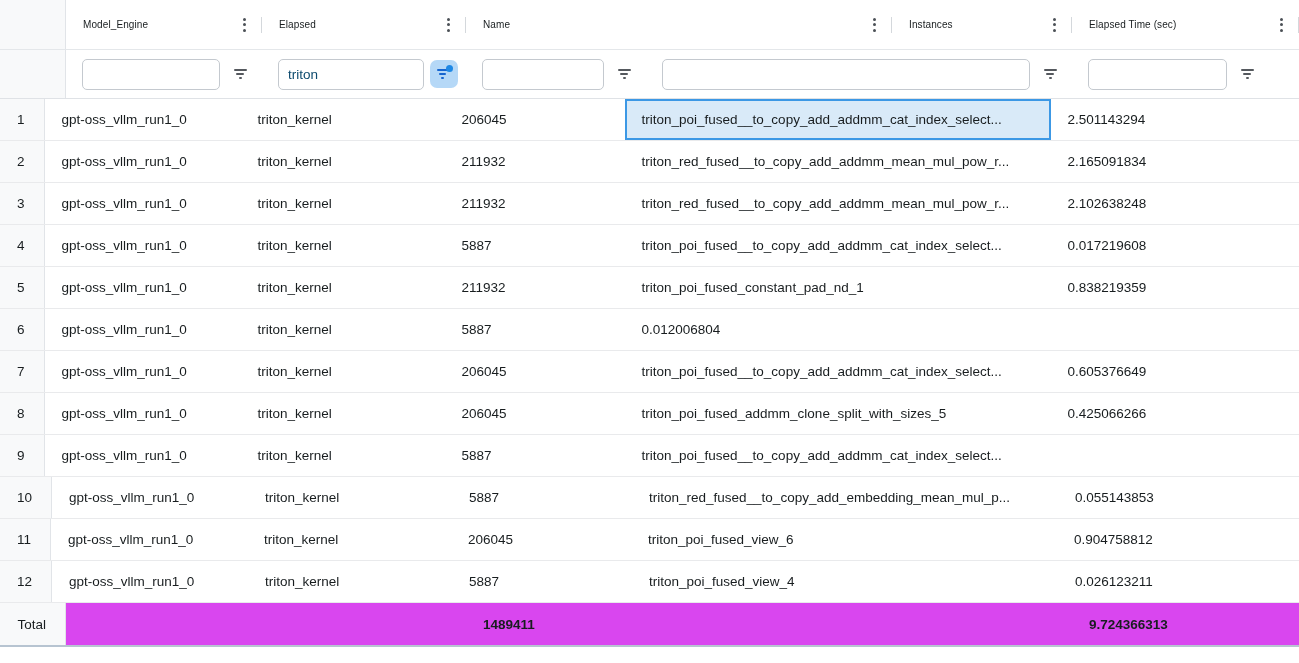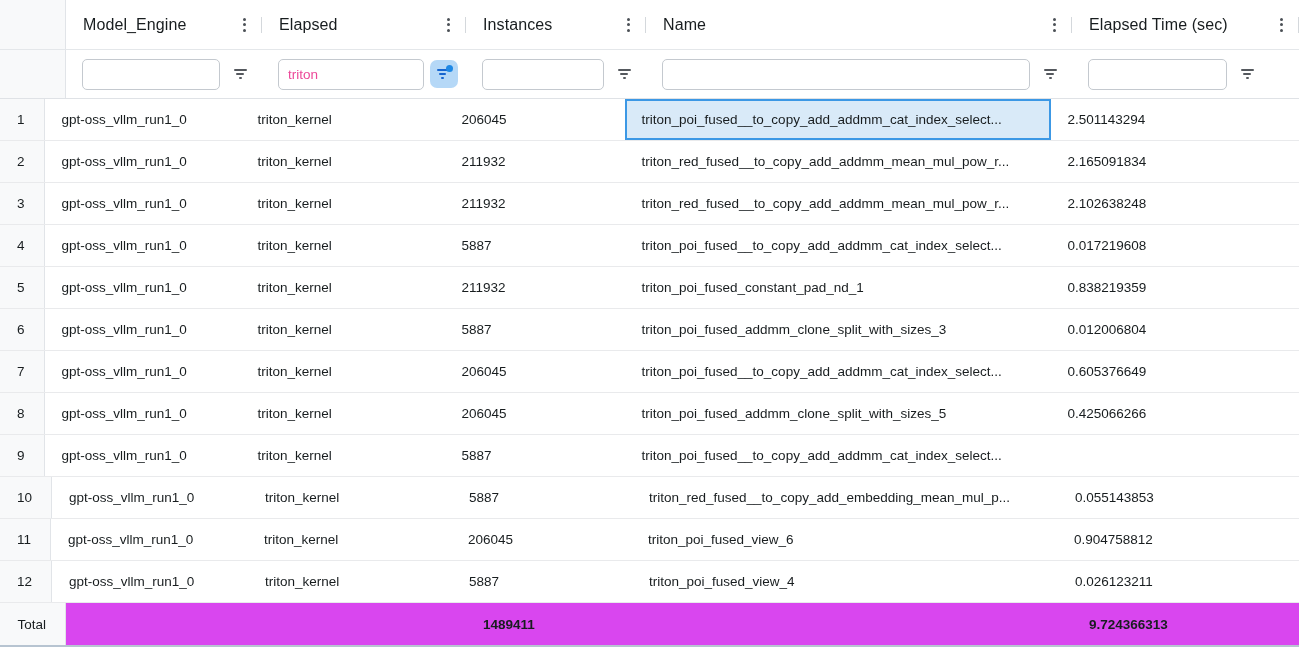--- a/index.html
+++ b/index.html
@@ -14,33 +14,33 @@
   .w0{width:196px;flex:none;}
   .w1{width:204px;flex:none;}
   .w2{width:180px;flex:none;}
   .w3{width:426px;flex:none;}
   .w4{width:227px;flex:none;}
   .rn{width:66px;flex:none;background:#f8f9fa;border-right:1px solid #e1e4e8;box-sizing:border-box;}
 
   
   .grid-head{display:flex;height:50px;border-bottom:1px solid #e4e7ea;box-sizing:border-box;}
   .hcell{display:flex;align-items:center;box-sizing:border-box;padding-left:17px;position:relative;cursor:pointer;}
-  .hlabel{font-size:16px;font-weight:500;letter-spacing:.1px;white-space:nowrap;}
+  .hlabel{font-size:10px;font-weight:500;letter-spacing:.1px;white-space:nowrap;}
   .kebab{margin-left:auto;margin-right:13px;display:flex;flex-direction:column;gap:2.5px;align-items:center;cursor:pointer;padding:3px;}
   .kebab b{width:3px;height:3px;border-radius:50%;background:#4b5056;display:block;}
   .hsep{position:absolute;right:0;top:17px;width:1px;height:16px;background:#d4d8dc;}
 
   
   .filter-row{display:flex;height:49px;border-bottom:1px solid #dfe2e6;box-sizing:border-box;}
   .fcell{display:flex;align-items:center;box-sizing:border-box;padding:0 8px 0 16px;}
   .fcell.last{padding-right:38px;}
   .fcell input{
     flex:1;min-width:0;height:31px;box-sizing:border-box;
     border:1px solid #c4c9cf;border-radius:5px;background:#fff;
-    padding:0 9px;font-size:13.5px;color:#ec4899;outline:none;
+    padding:0 9px;font-size:13.5px;color:#0c4a6e;outline:none;
     font-family:"Liberation Sans",sans-serif;
   }
   .filter-btn{
     width:28px;height:28px;flex:none;margin-left:6px;border-radius:7px;
     display:flex;flex-direction:column;align-items:center;justify-content:center;gap:2px;
     position:relative;cursor:pointer;
   }
   .filter-btn i{display:block;height:2px;border-radius:1px;background:#55595e;}
   .filter-btn i.b1{width:13px;}
   .filter-btn i.b2{width:8px;}
@@ -82,31 +82,31 @@
   </div>
       <div class="hcell w1">
     <span class="hlabel">Elapsed</span>
     <span class="kebab">
           <b></b>
           <b></b>
           <b></b>
         </span>
     <span class="hsep"></span>
   </div>
+      <div class="hcell w3">
+    <span class="hlabel">Name</span>
+    <span class="kebab">
+          <b></b>
+          <b></b>
+          <b></b>
+        </span>
+    <span class="hsep"></span>
+  </div>
       <div class="hcell w2">
     <span class="hlabel">Instances</span>
-    <span class="kebab">
-          <b></b>
-          <b></b>
-          <b></b>
-        </span>
-    <span class="hsep"></span>
-  </div>
-      <div class="hcell w3">
-    <span class="hlabel">Name</span>
     <span class="kebab">
           <b></b>
           <b></b>
           <b></b>
         </span>
     <span class="hsep"></span>
   </div>
       <div class="hcell w4">
     <span class="hlabel">Elapsed Time (sec)</span>
     <span class="kebab">
@@ -204,21 +204,20 @@
     <div class="cell w1">triton_kernel</div>
     <div class="cell w2">211932</div>
     <div class="cell w3">triton_poi_fused_constant_pad_nd_1</div>
     <div class="cell w4">0.838219359</div>
   </div>
       <div class="row">
     <div class="cell num">6</div>
     <div class="cell w0">gpt-oss_vllm_run1_0</div>
     <div class="cell w1">triton_kernel</div>
     <div class="cell w2">5887</div>
-    <div class="cell w3">triton_poi_fused_addmm_clone_split_with_sizes_3</div>
     <div class="cell w4">0.012006804</div>
   </div>
       <div class="row">
     <div class="cell num">7</div>
     <div class="cell w0">gpt-oss_vllm_run1_0</div>
     <div class="cell w1">triton_kernel</div>
     <div class="cell w2">206045</div>
     <div class="cell w3">triton_poi_fused__to_copy_add_addmm_cat_index_select...</div>
     <div class="cell w4">0.605376649</div>
   </div>

